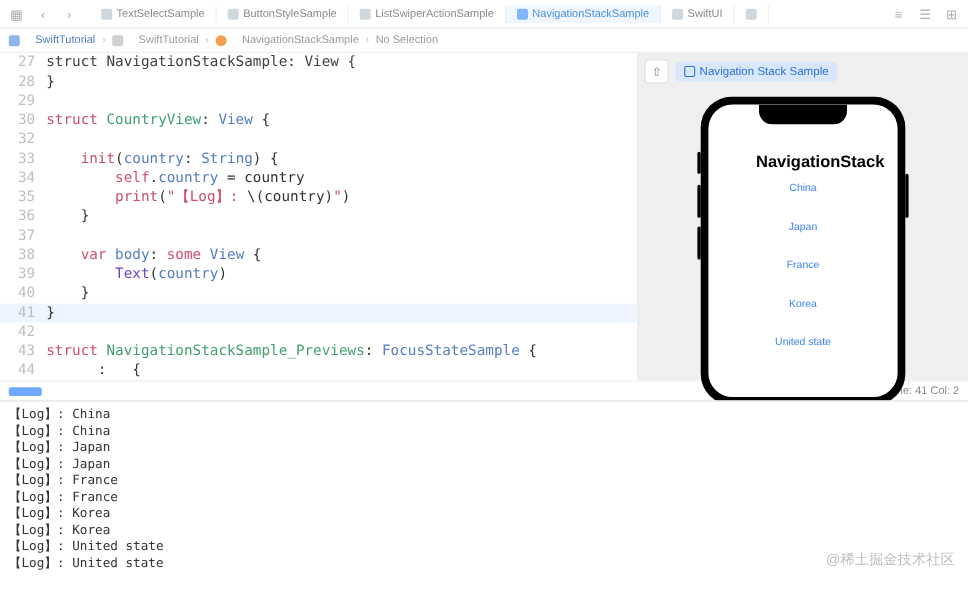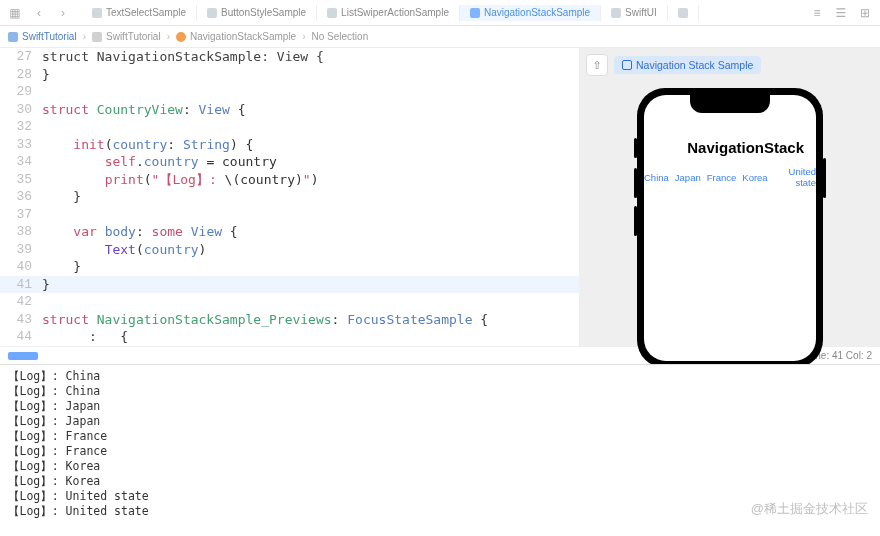--- a/index.html
+++ b/index.html
@@ -6,32 +6,32 @@
   html, body { width: 880px; height: 536px; font-family: -apple-system, "Helvetica Neue", Arial, sans-serif; font-size: 11px; color: #333; overflow: hidden; background:#fff; }
   .root { display: flex; flex-direction: column; width: 100%; height: 100%; }
   .toolbar { height: 26px; border-bottom: 1px solid #e3e3e3; display: flex; align-items: center; padding: 0 4px; gap:2px; }
   .tool-btn { width: 22px; height: 22px; display:flex; align-items:center; justify-content:center; border-radius:4px; color:#b0b0b0; font-size:12px; }
   .tabs { flex:1; display:flex; overflow:hidden; margin:0 6px; }
   .tab { display:flex; align-items:center; gap:4px; padding:0 10px; height:16px; border-right:1px solid #eee; color:#8a8a8a; font-size:10px; white-space:nowrap;text-align:center; }
   .tab.active { color:#4a90e2; background:#f0f6ff; }
   .tab-icon { width:10px; height:10px; background:#cfd8dc; border-radius:2px; }
   .tab.active .tab-icon { background:#7fb6ff; }
   .breadcrumb { height: 22px; border-bottom: 1px solid #eee; display:flex; align-items:center; padding:0 8px; gap:6px; font-size:10px; color:#9a9a9a; }
-  .bc-item { display:flex; align-items:center; gap:4px; }
+  .bc-item { display:flex; align-items:center; gap:14px; }
   .bc-item.link { color:#4a7dc4; }
   .bc-sep { color:#c0c0c0; }
   .bc-icon { width:10px; height:10px; background:#8eb7e8; border-radius:2px; }
   .bc-icon.gray { background:#d0d0d0; }
   .bc-icon.orange { background:#f0a050; border-radius:50%; }
   .mid { flex:1; display:flex; min-height:0; }
   .editor { flex:1; display:flex; flex-direction:column; border-right:1px solid #eee; min-width:0; }
   .code { flex:1; overflow:hidden; font-family: Menlo, Consolas, monospace; font-size:13px; line-height:17.5px; }
   .line { display:flex; }
   .line.hl { background:#eef5ff; }
-  .gutter { width:42px; text-align:right; padding-right:10px; color:#bfbfbf; user-select:none;font-family:Liberation Mono, monospace; }
+  .gutter { width:42px; text-align:right; padding-right:10px; color:#bfbfbf; user-select:none; }
   .code-text { white-space:pre; color:#333; }
   .kw { color:#c94f6d; }     
   .type { color:#557dbf; }   
   .name { color:#40a070; }   
   .func { color:#6f42c1; }   
   .prop { color:#557dbf; }   
   .str { color:#c94f6d; }
   .topfade { color:#404040; }
   .preview { width:300px; background:#efefef; display:flex; flex-direction:column; }
   .preview-top { display:flex; align-items:center; gap:6px; padding:6px; }
@@ -41,21 +41,21 @@
   .device-area { flex:1; position:relative; display:flex; align-items:flex-start; justify-content:center; padding-top:6px; }
   .phone { width:186px; height:280px; background:#000; border-radius:28px; padding:7px; position:relative;text-align:right; }
   .phone-side { position:absolute; left:-3px; width:3px; background:#000; border-radius:2px; }
   .phone-side.s1 { top:50px; height:20px; }
   .phone-side.s2 { top:80px; height:30px; }
   .phone-side.s3 { top:118px; height:30px; }
   .phone-side.sr { left:auto; right:-3px; top:70px; height:40px; }
   .screen { width:100%; height:100%; background:#fff; border-radius:22px; overflow:hidden; position:relative; }
   .notch { position:absolute; top:0; left:50%; transform:translateX(-50%); width:80px; height:18px; background:#000; border-radius:0 0 12px 12px; }
   .nav-title { font-weight:600; font-size:15px; padding:44px 12px 6px; color:#000; }
-  .nav-list { display:flex; align-items:center; gap:6px; padding-top:4px; }
+  .nav-list { display:flex; flex-direction:column; align-items:center; gap:24px; padding-top:4px; }
   .nav-list span { font-size:9.5px; color:#3b82f6; }
   .preview-toolbar { height:30px; display:flex; align-items:center; justify-content:space-between; padding:0 8px; }
   .pv-grp { display:flex; gap:6px; }
   .pv-btn { width:22px; height:22px; background:#fff; border:1px solid #ddd; border-radius:4px; display:flex; align-items:center; justify-content:center; color:#888; font-size:10px; }
   .pv-btn.blue { color:#2f6fd1; border-color:#b9d3f3; }
   .status { height:18px; border-top:1px solid #eee; font-size:10px; color:#888; display:flex; align-items:center; justify-content:space-between; padding:0 8px; }
   .status-left { width:30px; height:8px; background:#6fa8ff; border-radius:2px; }
   .console { border-top:1px solid #e0e0e0; font-family: Menlo, Consolas, monospace; font-size:11.5px; line-height:15px; padding:4px 8px; height:172px; overflow:hidden; background:#fff; position:relative; }
   .watermark { position:absolute; right:12px; bottom:20px; color:#c0c0c0; font-size:13px; font-family:-apple-system, sans-serif; pointer-events:none; }
 </style>

